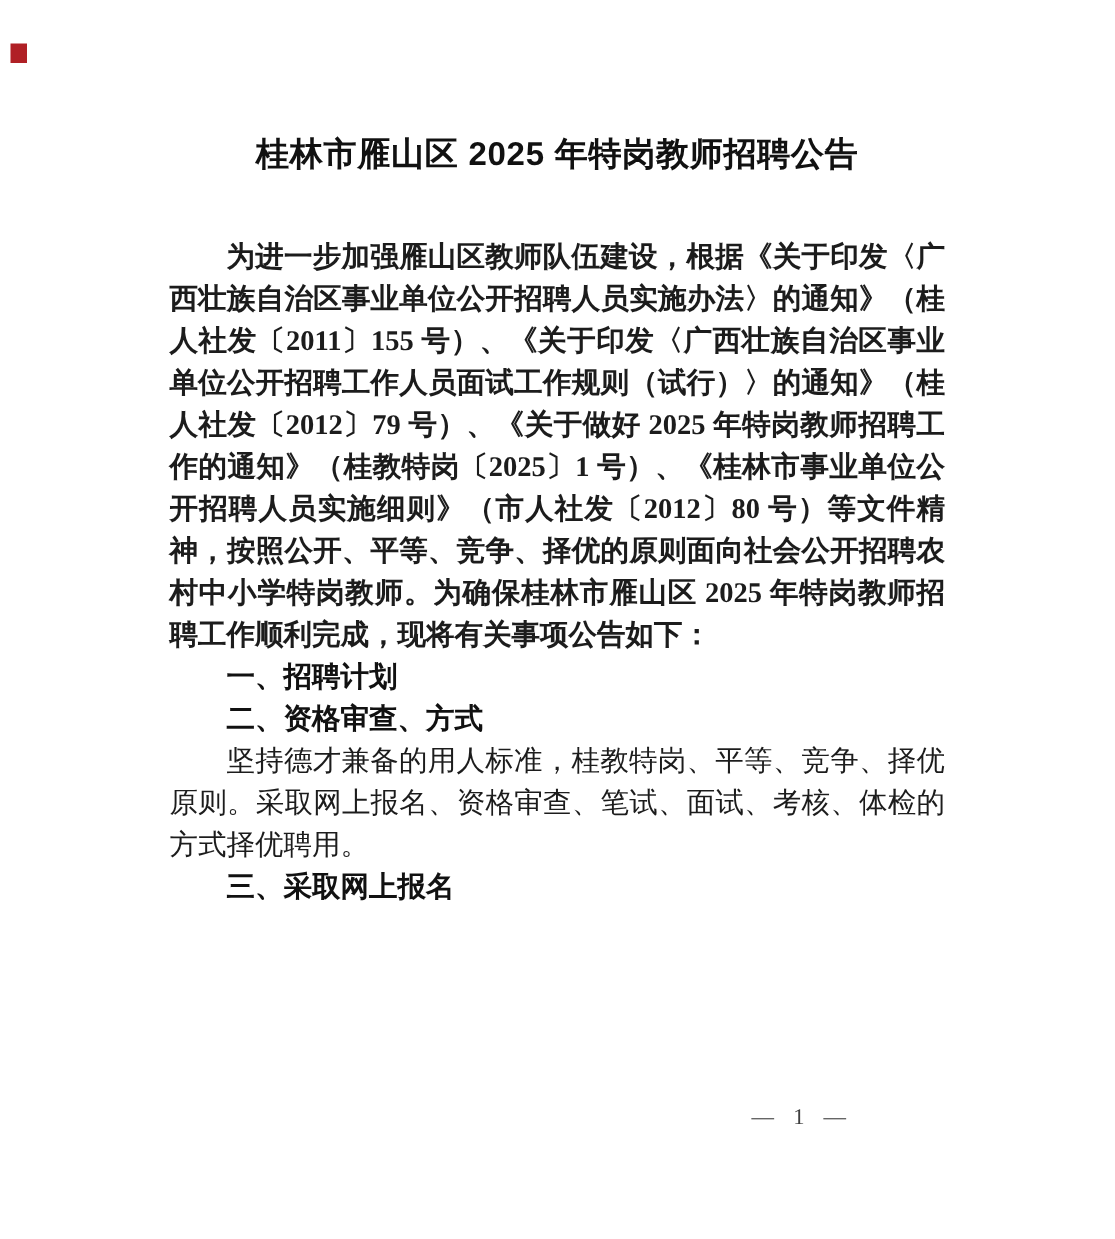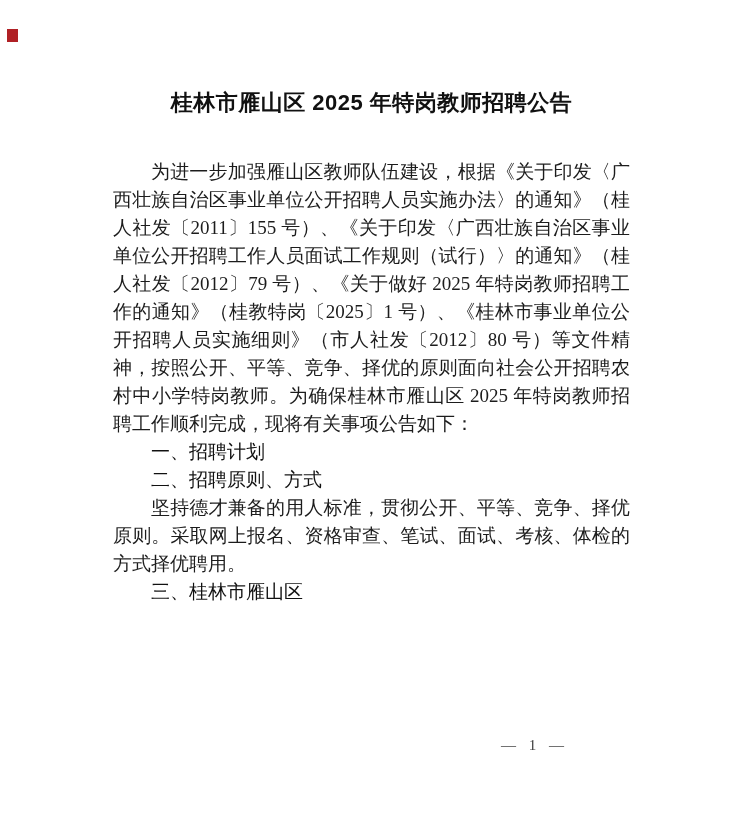--- a/index.html
+++ b/index.html
@@ -44,25 +44,26 @@
     margin: 0;
     font-size: 19px;
     line-height: 28px;
     text-indent: 2em;
     text-align: justify;
     text-justify: inter-character;
     color: #1c1c1c;
   }
   .body-text.first {
     margin-top: 40px;
+    font-weight: bold;
   }
   .heading {
     margin: 0;
     font-family: "Liberation Sans", "DejaVu Sans", sans-serif;
-    font-weight: normal;
+    font-weight: bold;
     font-size: 19px;
     line-height: 28px;
     text-indent: 2em;
     text-align: left;
     color: #111111;
   }
   .page-number {
     position: absolute;
     top: 736px;
     right: 178px;
@@ -84,23 +85,23 @@
   <div class="content">
 
     <h1 class="doc-title">桂林市雁山区 2025 年特岗教师招聘公告</h1>
 
     <p class="body-text first">为进一步加强雁山区教师队伍建设，根据《关于印发〈广西壮族自治区事业单位公开招聘人员实施办法〉的通知》（桂人社发〔2011〕155 号）、《关于印发〈广西壮族自治区事业单位公开招聘工作人员面试工作规则（试行）〉的通知》（桂人社发〔2012〕79 号）、《关于做好 2025 年特岗教师招聘工作的通知》（桂教特岗〔2025〕1 号）、《桂林市事业单位公开招聘人员实施细则》（市人社发〔2012〕80 号）等文件精神，按照公开、平等、竞争、择优的原则面向社会公开招聘农村中小学特岗教师。为确保桂林市雁山区 2025 年特岗教师招聘工作顺利完成，现将有关事项公告如下：</p>
 
     <p class="heading">一、招聘计划</p>
 
 
 
-    <p class="heading">二、招聘原则、方式</p>
+    <p class="heading">二、资格审查、方式</p>
 
-    <p class="body-text">坚持德才兼备的用人标准，贯彻公开、平等、竞争、择优原则。采取网上报名、资格审查、笔试、面试、考核、体检的方式择优聘用。</p>
+    <p class="body-text">坚持德才兼备的用人标准，桂教特岗、平等、竞争、择优原则。采取网上报名、资格审查、笔试、面试、考核、体检的方式择优聘用。</p>
 
-    <p class="heading">三、桂林市雁山区</p>
+    <p class="heading">三、采取网上报名</p>
 
   </div>
 
   <div class="page-number">— 1 —</div>
 
 </div>
 
 </body></html>

